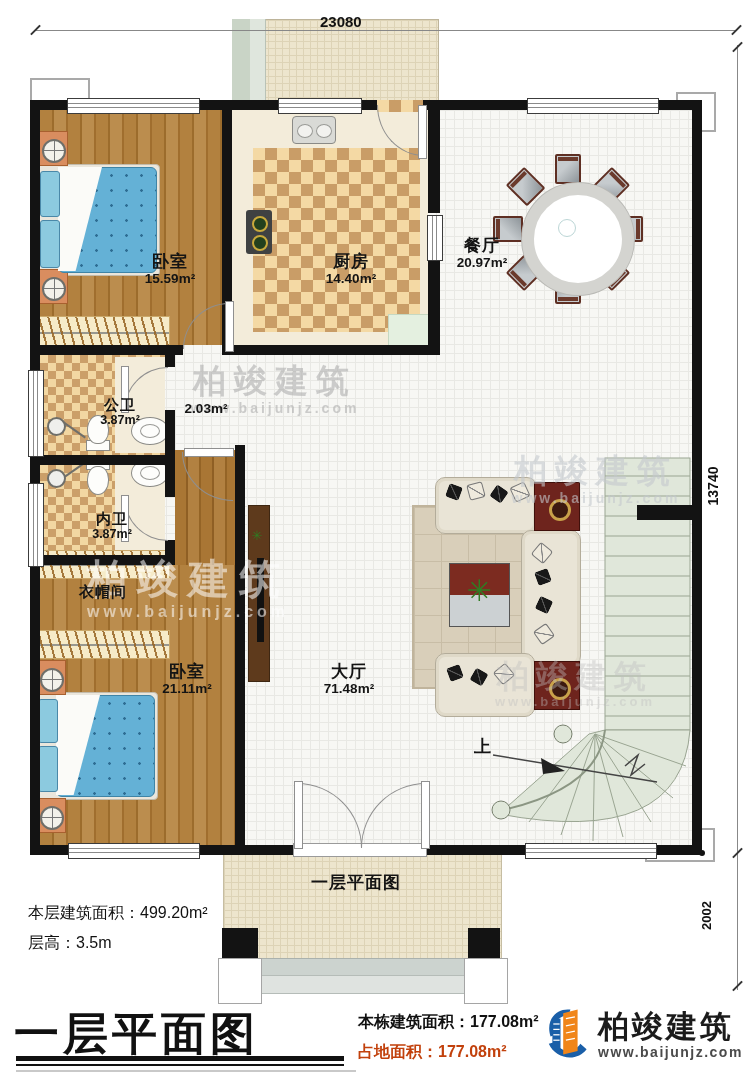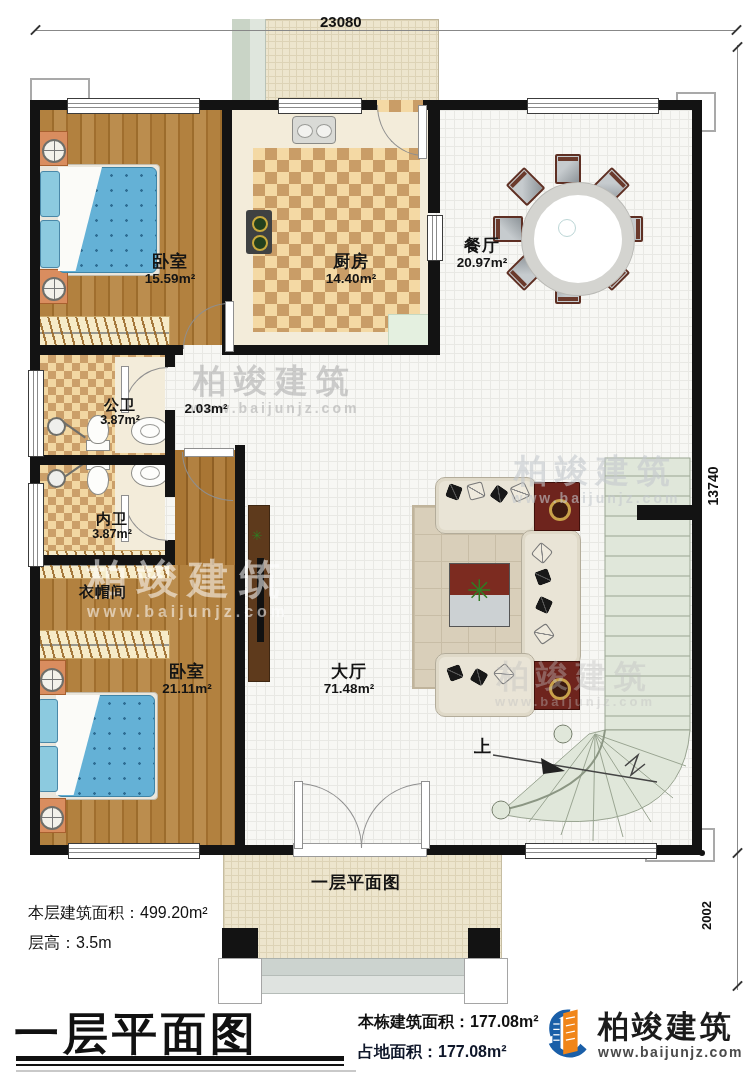--- a/index.html
+++ b/index.html
@@ -354,21 +354,21 @@
   </div>
 
   <div class="abs" style="left:28px;top:903px;font-size:16px;z-index:60;color:#111">本层建筑面积：499.20m²</div>
   <div class="abs" style="left:28px;top:933px;font-size:16px;z-index:60;color:#111">层高：3.5m</div>
 
   <div class="abs" style="left:14px;top:1004px;font-size:45px;font-weight:600;letter-spacing:4px;z-index:60;color:#111">一层平面图</div>
   <div class="abs" style="left:16px;top:1056px;width:328px;height:5px;background:#111;z-index:60"></div>
   <div class="abs" style="left:16px;top:1064px;width:328px;height:2px;background:#111;z-index:60"></div>
   <div class="abs" style="left:16px;top:1070px;width:340px;height:2px;background:#c9c9c9;z-index:60"></div>
   <div class="abs" style="left:358px;top:1012px;font-size:16px;font-weight:bold;z-index:60;color:#111">本栋建筑面积：177.08m²</div>
-  <div class="abs" style="left:358px;top:1042px;font-size:16px;font-weight:bold;z-index:60;color:#0f172a">占地面积：177.08m²</div>
+  <div class="abs" style="left:358px;top:1042px;font-size:16px;font-weight:bold;z-index:60;color:#c2410c">占地面积：177.08m²</div>
 
   <svg class="abs" style="left:538px;top:1002px;width:54px;height:62px;z-index:60" viewBox="0 0 60 68">
     <path d="M14,38 C8,20 20,6 36,8 L34,15 C23,14 15,24 19,36 Z" fill="#1a5fa8"></path>
     <path d="M12,46 C20,64 44,66 54,52 L47,46 C40,57 25,56 19,44 Z" fill="#1a5fa8"></path>
     <rect x="16" y="18" width="9" height="34" fill="#1a5fa8"></rect>
     <g stroke="#fff" stroke-width="1.4">
         <line x1="17" y1="24" x2="24" y2="24"></line>
         <line x1="17" y1="30" x2="24" y2="30"></line>
         <line x1="17" y1="36" x2="24" y2="36"></line>
         <line x1="17" y1="42" x2="24" y2="42"></line>

